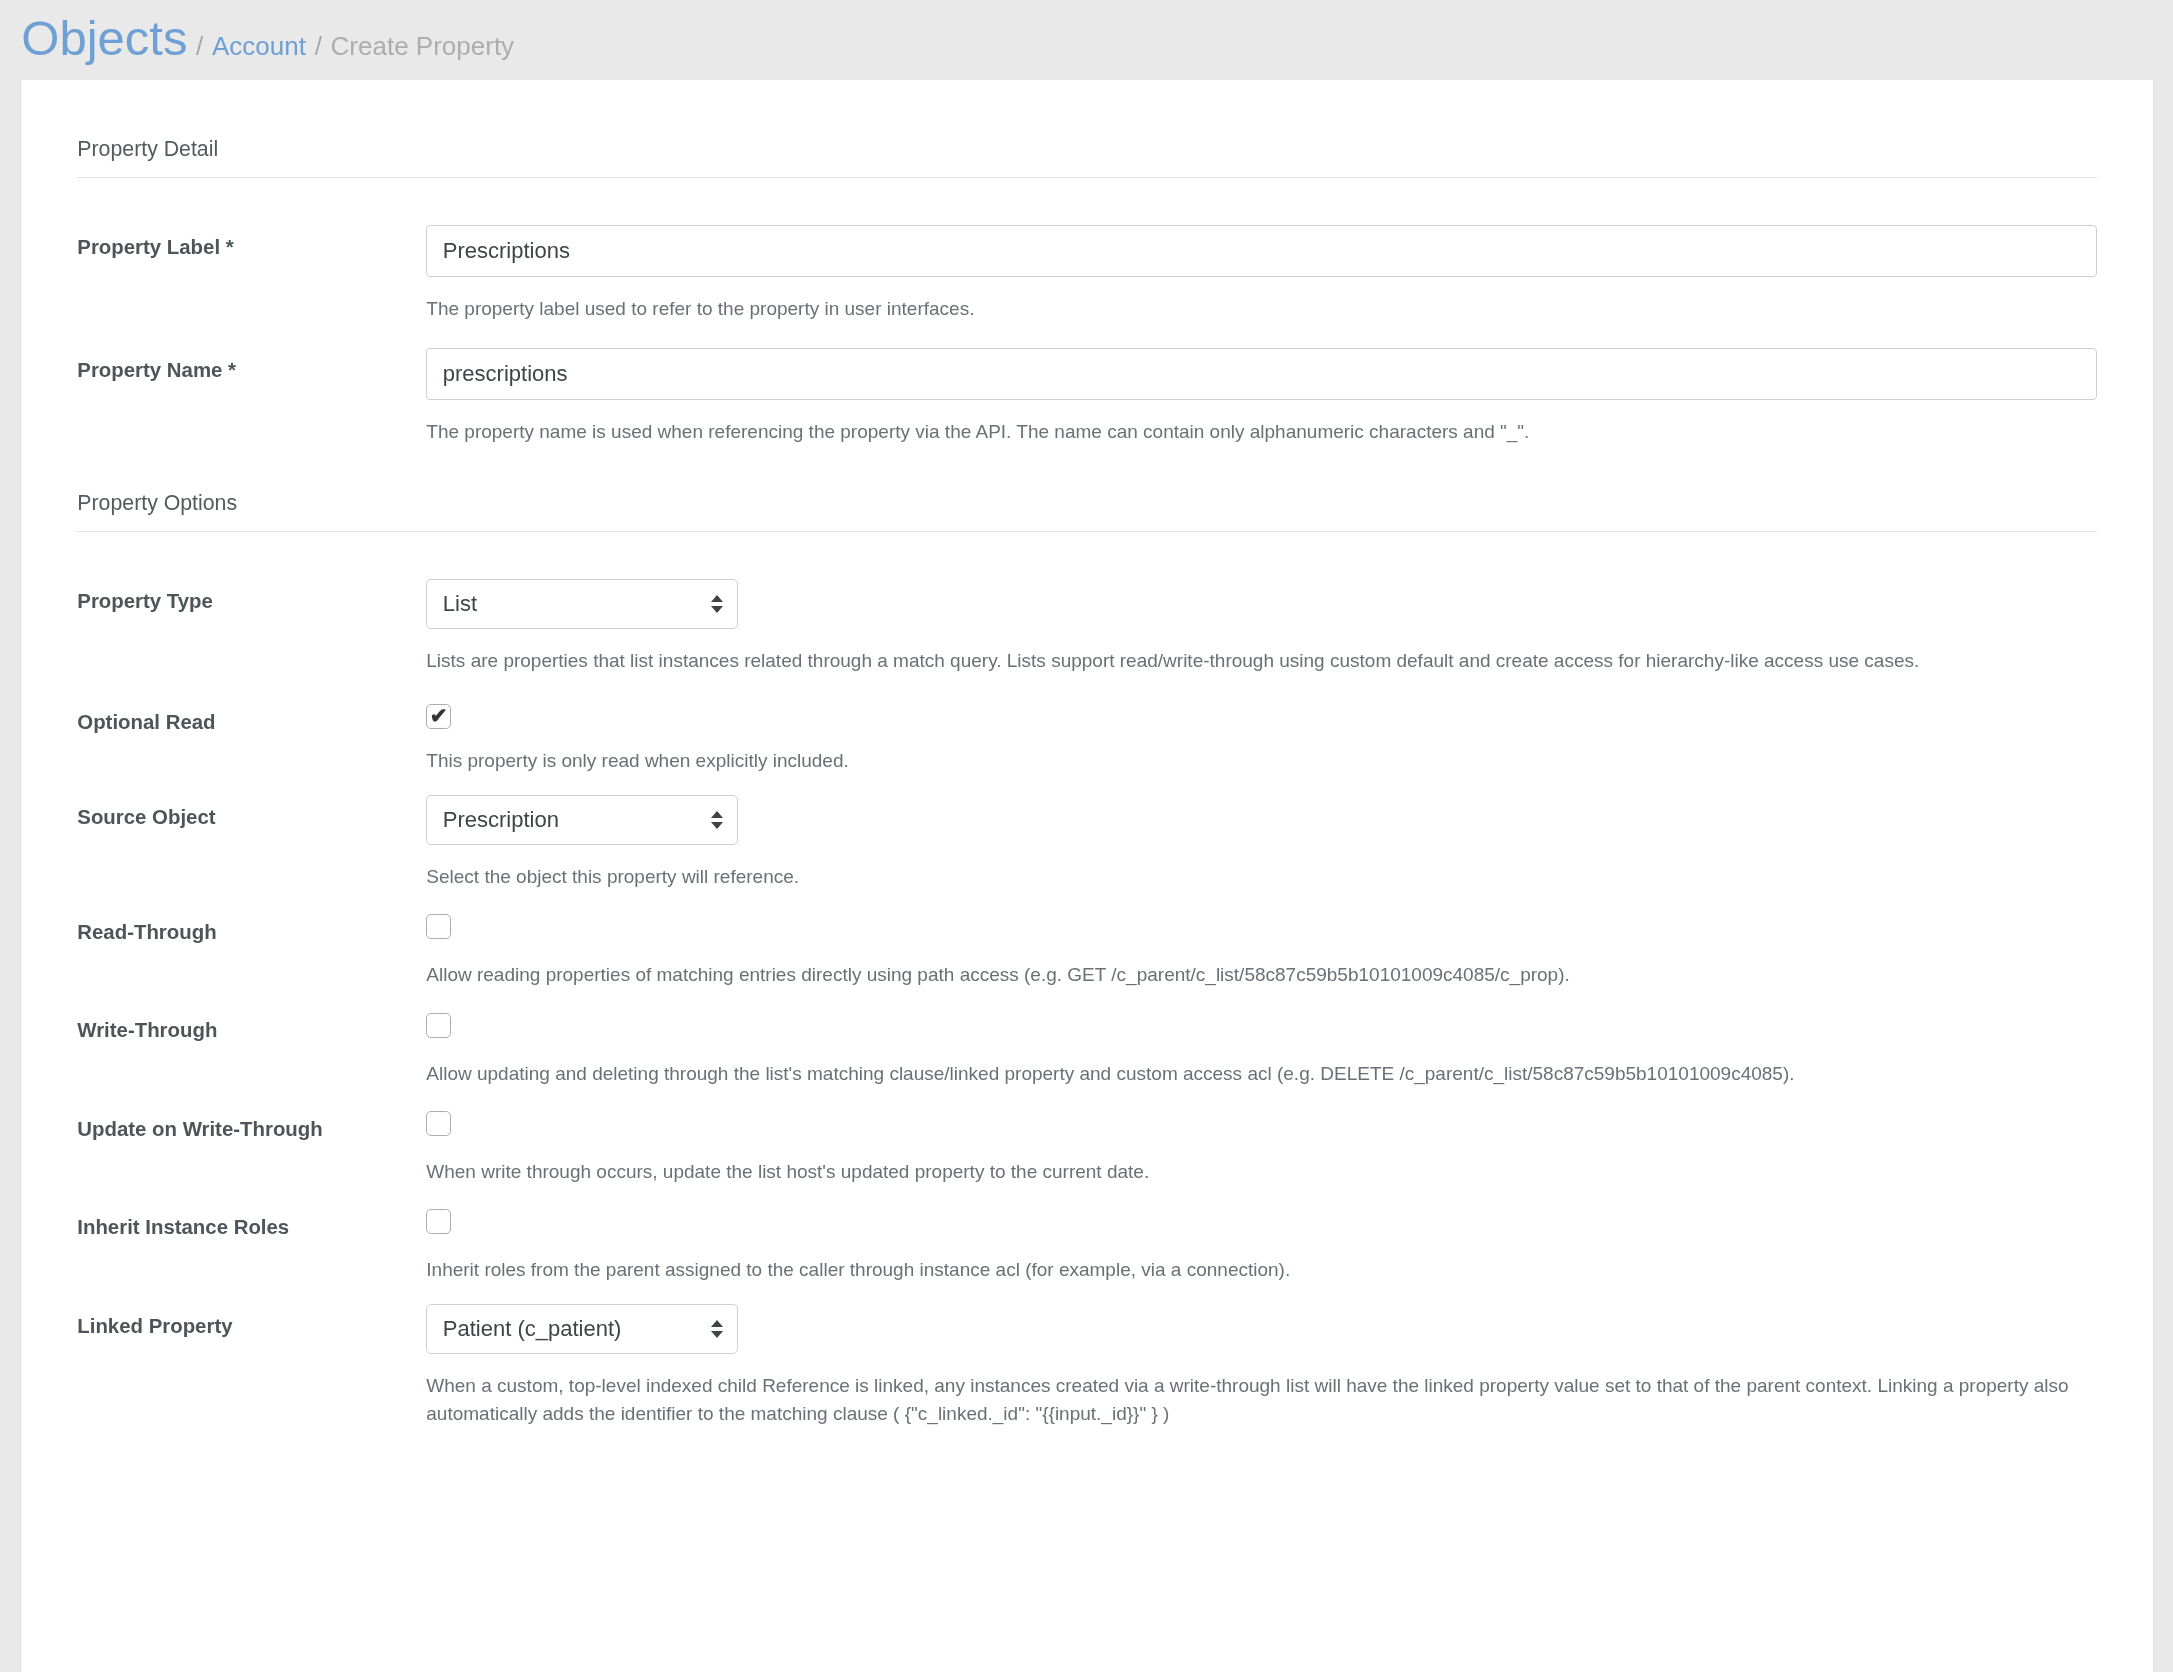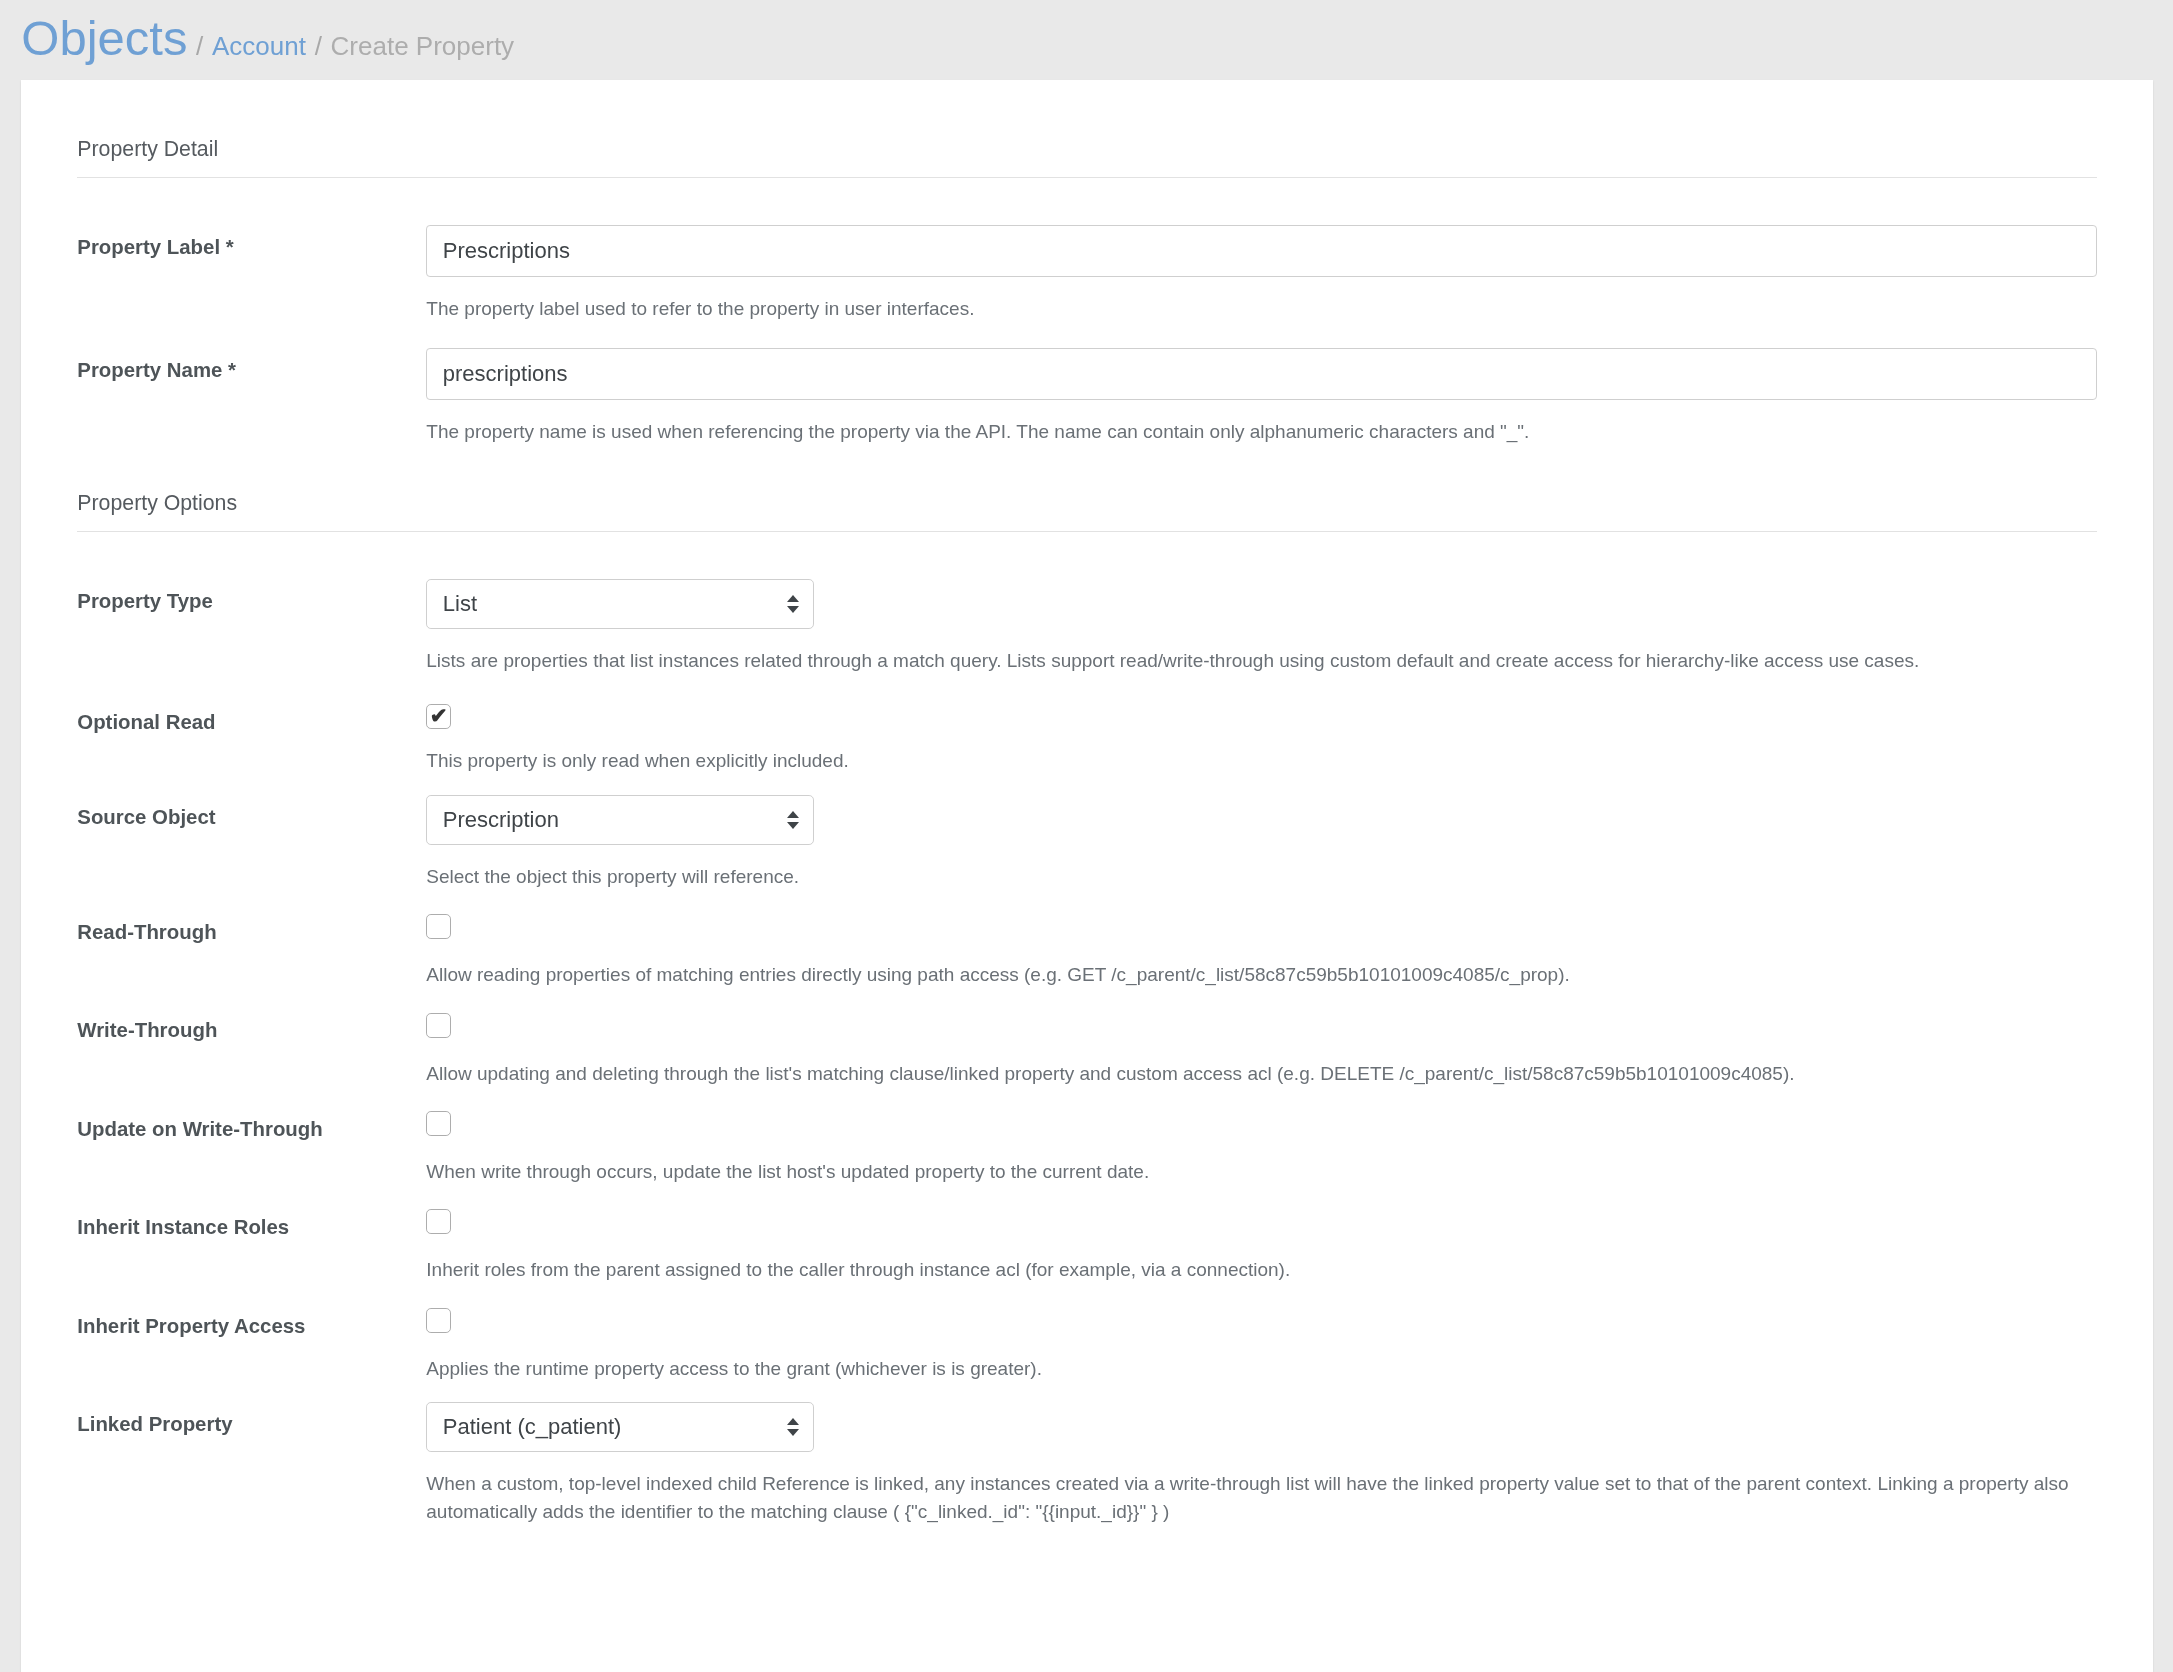--- a/index.html
+++ b/index.html
@@ -96,21 +96,21 @@
     font-size: 22px;
     color: #3f4448;
     padding: 0 15.5px;
     font-family: "Liberation Sans", sans-serif;
     outline: none;
   }
 
   .select-wrap {
     position: relative;
     display: inline-block;
-    width: 388px;
+    width: 312px;
   }
   .select-box {
     width: 100%;
     height: 50px;
     border: 1px solid #cfcfcf;
     border-radius: 4.9px;
     background: #fff;
     font-size: 22px;
     color: #3f4448;
     padding: 0 43px 0 15.5px;
@@ -273,29 +273,20 @@
   <div class="form-row tight">
     <div class="row-label">Inherit Instance Roles</div>
     <div class="row-control">
       <span class="checkbox">
         
       </span>
       <div class="help-text">Inherit roles from the parent assigned to the caller through instance acl (for example, via a connection).</div>
     </div>
   </div>
 
-  <div class="form-row tight">
-    <div class="row-label">Inherit Property Access</div>
-    <div class="row-control">
-      <span class="checkbox">
-        
-      </span>
-      <div class="help-text">Applies the runtime property access to the grant (whichever is is greater).</div>
-    </div>
-  </div>
 
   <div class="form-row tight">
     <div class="row-label">Linked Property</div>
     <div class="row-control">
       <div class="select-wrap">
         <div class="select-box">Patient (c_patient)</div>
         <span class="select-arrows">
           <span class="arr-up"></span>
             <span class="arr-dn"></span>
         </span>

